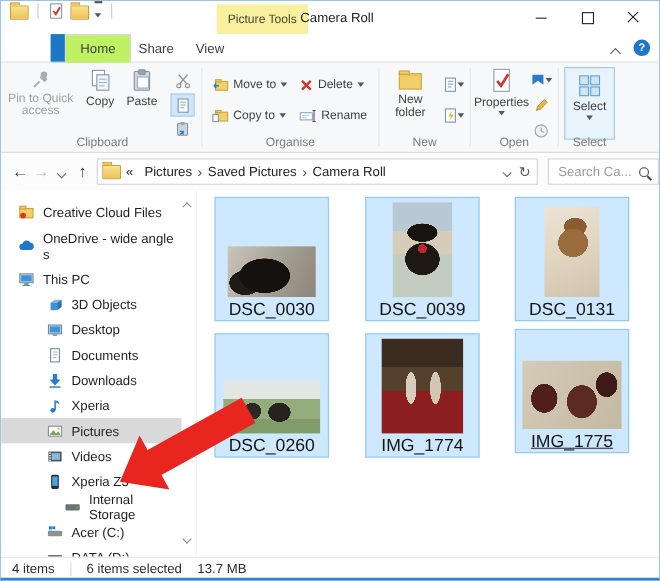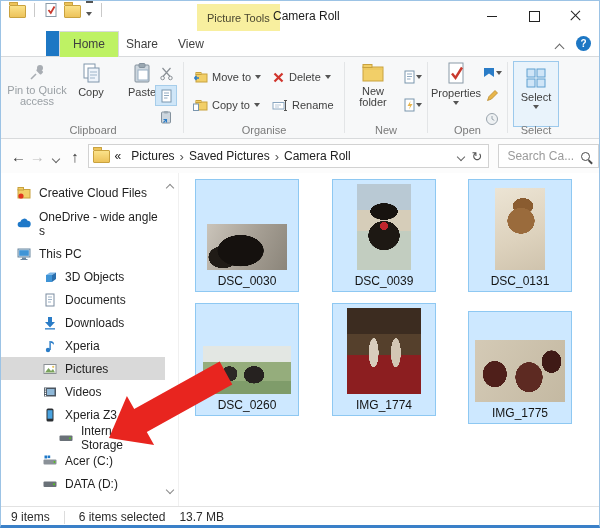--- a/index.html
+++ b/index.html
@@ -80,24 +80,24 @@
     padding-left:16px;gap:8px;margin-right:13px;}
   .si.lvl2{padding-left:42px;} .si.lvl3{padding-left:58px;}
   .si.m8{margin-top:8px;} .si.m7{margin-top:7px;}
   .si.sel{background:#d9d9d9;}
   .sic{display:flex;width:14px;height:14px;align-items:center;justify-content:center;flex:none;}
   .sb-up{position:absolute;right:5px;top:7px;} .sb-dn{position:absolute;right:5px;bottom:10px;}
   .schev{display:inline-block;width:5px;height:5px;border-right:1.4px solid #8a8a8a;border-bottom:1.4px solid #8a8a8a;}
   .content{position:absolute;left:179px;top:0;right:0;bottom:0;}
   .tile{position:absolute;width:104px;height:113px;background:#cde8ff;border:1px solid #8ec8f2;
     box-sizing:border-box;display:flex;flex-direction:column;align-items:center;justify-content:flex-end;padding-bottom:2px;}
-  .fname{font-size:12px;color:#141414;height:15px;line-height:15px;}
+  .fname{font-size:16px;color:#141414;height:15px;line-height:15px;}
   .photo{margin-bottom:4px;}
   .t0{left:15px;top:6px;} .t1{left:152px;top:6px;} .t2{left:288px;top:6px;}
-  .t3{left:15px;top:130px;} .t4{left:152px;top:130px;} .t5{left:288px;top:138px;}
+  .t3{left:15px;top:130px;} .t4{left:152px;top:130px;} .t5{left:288px;top:126px;text-decoration:underline;}
   .ph0{width:80px;height:46px;background:
     radial-gradient(ellipse 55% 65% at 42% 58%, #15110e 0 52%, rgba(0,0,0,0) 53%),
     radial-gradient(ellipse 30% 40% at 20% 72%, #201b16 0 60%, rgba(0,0,0,0) 61%),
     linear-gradient(115deg,#cac4ba,#a59e93 55%,#8b857a);}
   .ph1{width:54px;height:86px;background:
     radial-gradient(circle 4px at 50% 49%, #c0272d 0 100%, rgba(0,0,0,0) 100%),
     radial-gradient(ellipse 42% 16% at 50% 32%, #17130f 0 60%, rgba(0,0,0,0) 61%),
     radial-gradient(ellipse 48% 28% at 50% 60%, #1d1813 0 60%, rgba(0,0,0,0) 61%),
     linear-gradient(#b9c9d4 0 30%, #d6cdb9 30% 55%, #c2cdc0 55% 100%);}
   .ph2{width:50px;height:82px;background:
@@ -187,21 +187,21 @@
         <span class="lbl grey-text" style="margin-top:-3px;">access</span>
       </div>
       <div class="bb" style="left:68px;width:40px;">
         <svg width="22" height="22" viewBox="0 0 22 22">
             <rect x="4" y="2" width="11" height="14" fill="#fff" stroke="#8096ab"></rect>
             <rect x="8" y="6" width="11" height="14" fill="#eef4fb" stroke="#8096ab"></rect>
             <path d="M10 10h7M10 13h7M10 16h5" stroke="#9db4c9" stroke-width="1"></path>
           </svg>
         <span class="lbl">Copy</span>
       </div>
-      <div class="bb" style="left:119px;width:40px;">
+      <div class="bb" style="left:106px;width:40px;">
         <svg width="22" height="22" viewBox="0 0 22 22">
             <rect x="4" y="3" width="14" height="17" rx="1" fill="#cdd6de" stroke="#84929e"></rect>
             <rect x="8" y="1.5" width="6" height="4" rx="1" fill="#9aa7b1" stroke="#84929e"></rect>
             <rect x="7" y="8" width="10" height="10" fill="#fff" stroke="#9ab0c4"></rect>
           </svg>
         <span class="lbl">Paste</span>
       </div>
       <div class="smallcol" style="left:152px;top:6px;">
         <span class="sb">
           <svg width="15" height="15" viewBox="0 0 15 15">
@@ -404,20 +404,30 @@
               <polygon points="3,5 7,2.5 13,2.5 9,5" fill="#7fb8e8"></polygon>
               <polygon points="9,5 13,2.5 13,9 9,12" fill="#2a6fae"></polygon>
               <rect x="3" y="5" width="6" height="7" fill="#3f94d6"></rect>
             </svg>
           </span>
         <span>3D Objects</span>
       </div>
       <div class="si lvl2">
         <span class="sic">
             <svg width="14" height="14" viewBox="0 0 14 14">
+              <rect x="1" y="2.5" width="12" height="8" fill="#cfe0ee" stroke="#6b87a0"></rect>
+              <rect x="2.2" y="3.7" width="9.6" height="5.6" fill="#3f94d6"></rect>
+              <rect x="5" y="11" width="4" height="1.3" fill="#6b87a0"></rect>
+            </svg>
+          </span>
+        <span>Desktop</span>
+      </div>
+      <div class="si lvl2">
+        <span class="sic">
+            <svg width="14" height="14" viewBox="0 0 14 14">
               <rect x="3" y="1" width="8" height="12" fill="#fff" stroke="#7a8ca0"></rect>
               <path d="M5 4h4M5 6.5h4M5 9h3" stroke="#9fb4c8"></path>
             </svg>
           </span>
         <span>Documents</span>
       </div>
       <div class="si lvl2">
         <span class="sic">
             <svg width="14" height="14" viewBox="0 0 14 14">
               <polygon points="5,1 9,1 9,6 12,6 7,11.5 2,6 5,6" fill="#2a7cc7"></polygon>
@@ -528,19 +538,19 @@
         <div class="fname">IMG_1775</div>
       </div>
     </div>
 
     <svg class="red-arrow" width="140" height="95" viewBox="0 0 140 95">
       <polygon points="10,79 27.9,37 35.2,50.1 120.7,2.6 133.3,25.4 47.8,72.9 55.1,86" fill="#e8251f"></polygon>
     </svg>
   </div>
 
   <div class="statusbar">
-    <span class="st-count">9 items</span>
+    <span class="st-count">4 items</span>
     <span class="st-sep"></span>
     <span>6 items selected</span>
     <span class="st-size">13.7 MB</span>
   </div>
 
 </div>
 
 </body></html>

